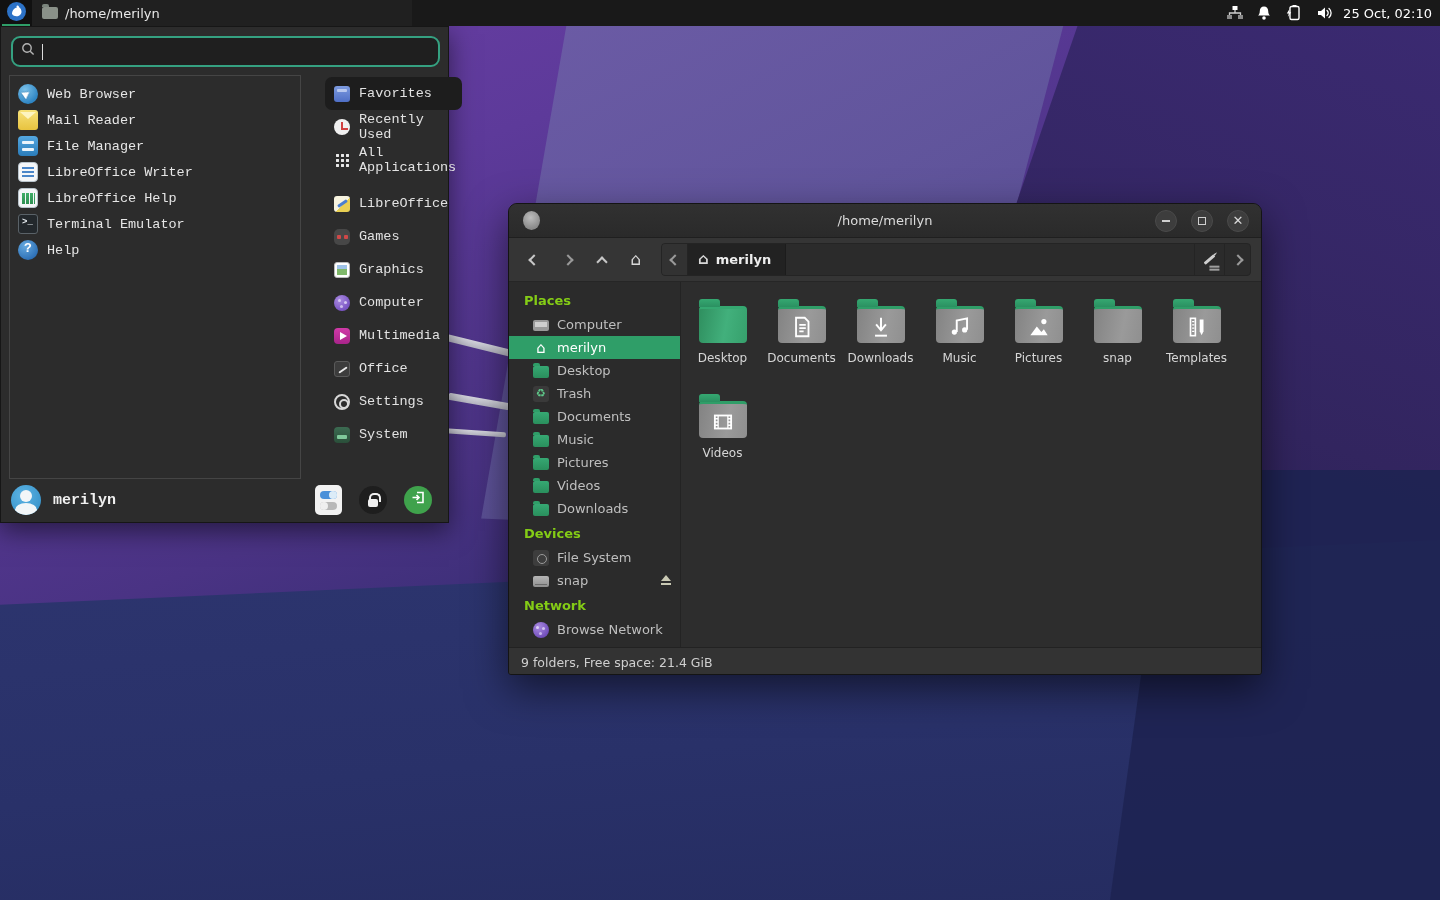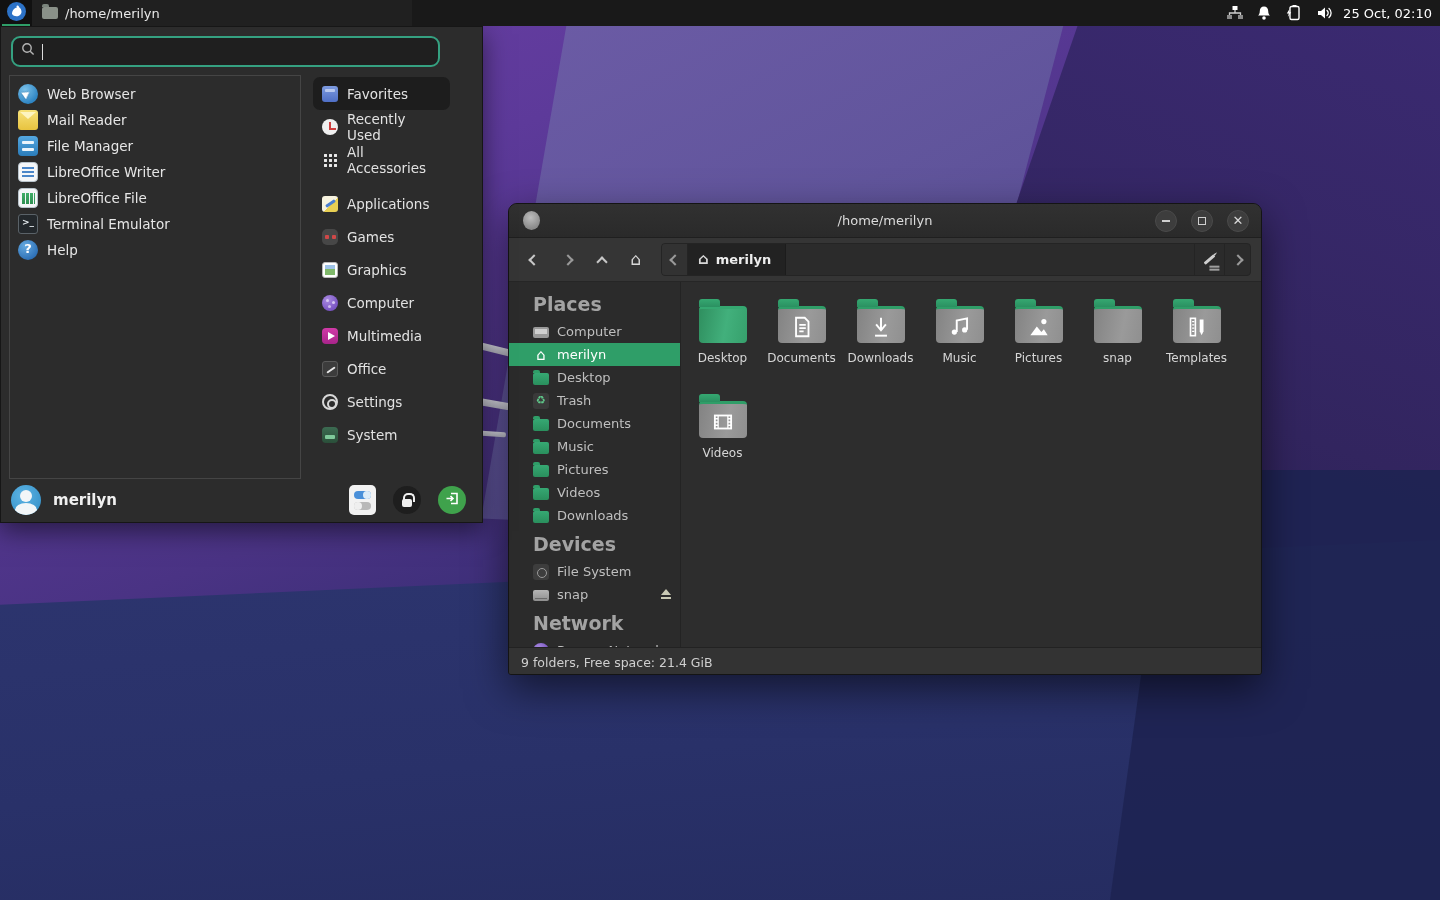--- a/index.html
+++ b/index.html
@@ -33,22 +33,22 @@
                  position:relative; background:#111; cursor:default; }
   #menu-button::after { content:""; position:absolute; left:2px; right:2px; bottom:0; height:2px; background:#2f9e68; }
   #taskbar-item { display:flex; align-items:center; gap:7px; height:26px; padding:0 10px; min-width:380px; background:#202020; }
   .mini-folder { width:16px; height:12px; background:#8a9189; border-radius:2px; position:relative; }
   .mini-folder::before { content:""; position:absolute; top:-3px; left:0; width:7px; height:3px; background:#7b857d; border-radius:2px 2px 0 0; }
   #tray { margin-left:auto; display:flex; align-items:center; gap:12px; padding-right:10px; }
   #tray svg { display:block; }
   #clock { font-size:13px; color:#fff; padding-right:8px; white-space:nowrap; }
 
   
-  #whisker { position:absolute; left:0; top:26px; width:483px; height:497px; background:#2c2c2c;
-             border:1px solid #161616; box-shadow:0 8px 24px rgba(0,0,0,.5); z-index:40; color:#e2e2e2; }
+  #whisker { position:absolute; left:0; top:26px; width:449px; height:497px; background:#2c2c2c;
+             border:1px solid #161616; box-shadow:0 8px 24px rgba(0,0,0,.5); z-index:40; color:#e2e2e2;font-family:Liberation Mono, monospace; }
   #search-wrap { position:absolute; left:10px; top:9px; width:429px; height:31px; background:#1f1f1f;
                  border:2px solid #35a181; border-radius:9px; display:flex; align-items:center; padding:0 8px; gap:6px; }
   #search-input { flex:1; background:transparent; border:none; outline:none; color:#eee; font-size:13px;
                   caret-color:#fff; font-family:inherit; }
   .caret { width:1px; height:16px; background:#dcdcdc; }
   #app-list { position:absolute; left:8px; top:48px; width:292px; height:404px; border:1px solid #454545; padding:5px 0; }
   .app-item { display:flex; align-items:center; gap:9px; height:26px; padding:0 8px; font-size:13.5px; color:#e6e6e6; }
   .app-icon { width:20px; height:20px; border-radius:4px; position:relative; flex:0 0 20px; }
 
   .icon-web-browser { border-radius:50%; background:radial-gradient(circle at 35% 30%,#7ec3ea,#2f86c4 70%); }
@@ -70,21 +70,21 @@
       -webkit-mask:repeating-linear-gradient(90deg,#000 0 3px,transparent 3px 4px),repeating-linear-gradient(#000 0 2px,transparent 2px 3px);
       mask:repeating-linear-gradient(90deg,#000 0 3px,transparent 3px 4px); }
   .icon-software { background:#f2f2f2; border-radius:5px; border:1px solid #c9c9c9; }
   .icon-software::after { content:""; position:absolute; left:4px; top:8px; width:4px; height:4px; border-radius:50%;
       background:#e06c3c; box-shadow:5px -3px 0 #8756c7, 8px 2px 0 #c74b72; }
   .icon-terminal { background:#23282c; border:1px solid #5a6268; border-radius:3px; }
   .icon-terminal::after { content:">_"; position:absolute; left:3px; top:2px; font-size:9px; font-weight:bold; color:#e8eef2; }
   .icon-help { border-radius:50%; background:radial-gradient(circle at 35% 30%,#64a9e0,#2d6fb5 75%); }
   .icon-help::after { content:"?"; position:absolute; left:0; right:0; top:1px; text-align:center; color:#fff; font-size:13px; font-weight:bold; }
 
-  #cat-list { position:absolute; left:312px; top:50px; width:137px; }
+  #cat-list { position:absolute; left:324px; top:50px; width:137px; }
   .cat-item { display:flex; align-items:center; gap:9px; height:33px; padding:0 9px; font-size:13.5px;
               color:#e2e2e2; border-radius:7px; }
   .cat-item.selected { background:#1d1d1d; }
   .cat-item.gap { margin-bottom:11px; }
   .cat-icon { width:16px; height:16px; position:relative; flex:0 0 16px; border-radius:3px; }
   .icon-favorites { background:linear-gradient(#7d9be0,#4f6fc6); }
   .icon-favorites::after { content:""; position:absolute; left:3px; top:3px; width:10px; height:3px; background:#b8c8ef; border-radius:1px; }
   .icon-recently-used { border-radius:50%; background:#f0f0f0; }
   .icon-recently-used::after { content:""; position:absolute; left:7px; top:3px; width:5px; height:6px;
       border-left:2px solid #d04040; border-bottom:2px solid #d04040; }
@@ -161,21 +161,21 @@
   #path-current .home-glyph { font-size:15px; }
   .edit-btn { width:30px; display:flex; align-items:center; justify-content:center; }
   .pen-glyph { width:13px; height:3px; background:#cfcfcf; border-radius:1px; transform:rotate(-40deg); position:relative; }
   .pen-glyph::before { content:""; position:absolute; right:-4px; top:0;
       border-left:4px solid #cfcfcf; border-top:1.5px solid transparent; border-bottom:1.5px solid transparent; }
   .pen-glyph::after { content:""; position:absolute; left:2px; top:6px; width:10px; height:1.5px; background:#9f9f9f;
       box-shadow:0 3px 0 #9f9f9f; transform:rotate(40deg); transform-origin:left; }
 
   #fm-body { display:flex; height:calc(472px - 34px - 44px - 29px); }
   #fm-sidebar { width:172px; background:#2b2b2b; border-right:1px solid #232323; padding-top:5px; overflow:hidden; }
-  .sb-header { font-size:19px; font-weight:bold; color:#a3a3a3; padding:6px 0 5px 24px; }
+  .sb-header { font-size:13px; font-weight:bold; color:#84cc16; padding:6px 0 5px 15px; }
   .sb-item { display:flex; align-items:center; gap:8px; height:23px; padding-left:24px; font-size:13px; color:#bfbfbf; position:relative; }
   .sb-item.selected { background:#2f9e68; color:#fff; }
   .s-icon { width:16px; height:16px; position:relative; flex:0 0 16px; }
   .s-home { font-size:15px; line-height:16px; color:#fff; text-align:center; }
   .s-computer { background:#9a9a9a; border-radius:2px; height:11px; margin-top:2px; }
   .s-computer::after { content:""; position:absolute; left:2px; top:2px; right:2px; height:5px; background:#cfcfcf; }
   .s-folder { background:linear-gradient(#36a873,#2a8f5d); border-radius:2px; height:12px; margin-top:3px; position:relative; }
   .s-folder::before { content:""; position:absolute; top:-3px; left:0; width:7px; height:3px; background:#2f9e68; border-radius:2px 2px 0 0; }
   .s-trash { background:#3a3a3a; border-radius:3px; }
   .s-trash::after { content:"\267B"; position:absolute; inset:0; color:#5fc98a; font-size:11px; text-align:center; line-height:16px; }
@@ -287,21 +287,21 @@
       <div class="app-item">
         <span class="app-icon icon-file-manager"></span>
         <span>File Manager</span>
       </div>
       <div class="app-item">
         <span class="app-icon icon-lo-writer"></span>
         <span>LibreOffice Writer</span>
       </div>
       <div class="app-item">
         <span class="app-icon icon-lo-calc"></span>
-        <span>LibreOffice File</span>
+        <span>LibreOffice Help</span>
       </div>
       <div class="app-item">
         <span class="app-icon icon-terminal"></span>
         <span>Terminal Emulator</span>
       </div>
       <div class="app-item">
         <span class="app-icon icon-help"></span>
         <span>Help</span>
       </div>
     </div>
@@ -309,25 +309,25 @@
       <div class="cat-item selected">
         <span class="cat-icon icon-favorites"></span>
         <span>Favorites</span>
       </div>
       <div class="cat-item">
         <span class="cat-icon icon-recently-used"></span>
         <span>Recently Used</span>
       </div>
       <div class="cat-item gap">
         <span class="cat-icon icon-all-applications"></span>
-        <span>All Accessories</span>
+        <span>All Applications</span>
       </div>
       <div class="cat-item">
         <span class="cat-icon icon-accessories"></span>
-        <span>Applications</span>
+        <span>LibreOffice</span>
       </div>
       <div class="cat-item">
         <span class="cat-icon icon-games"></span>
         <span>Games</span>
       </div>
       <div class="cat-item">
         <span class="cat-icon icon-graphics"></span>
         <span>Graphics</span>
       </div>
       <div class="cat-item">

